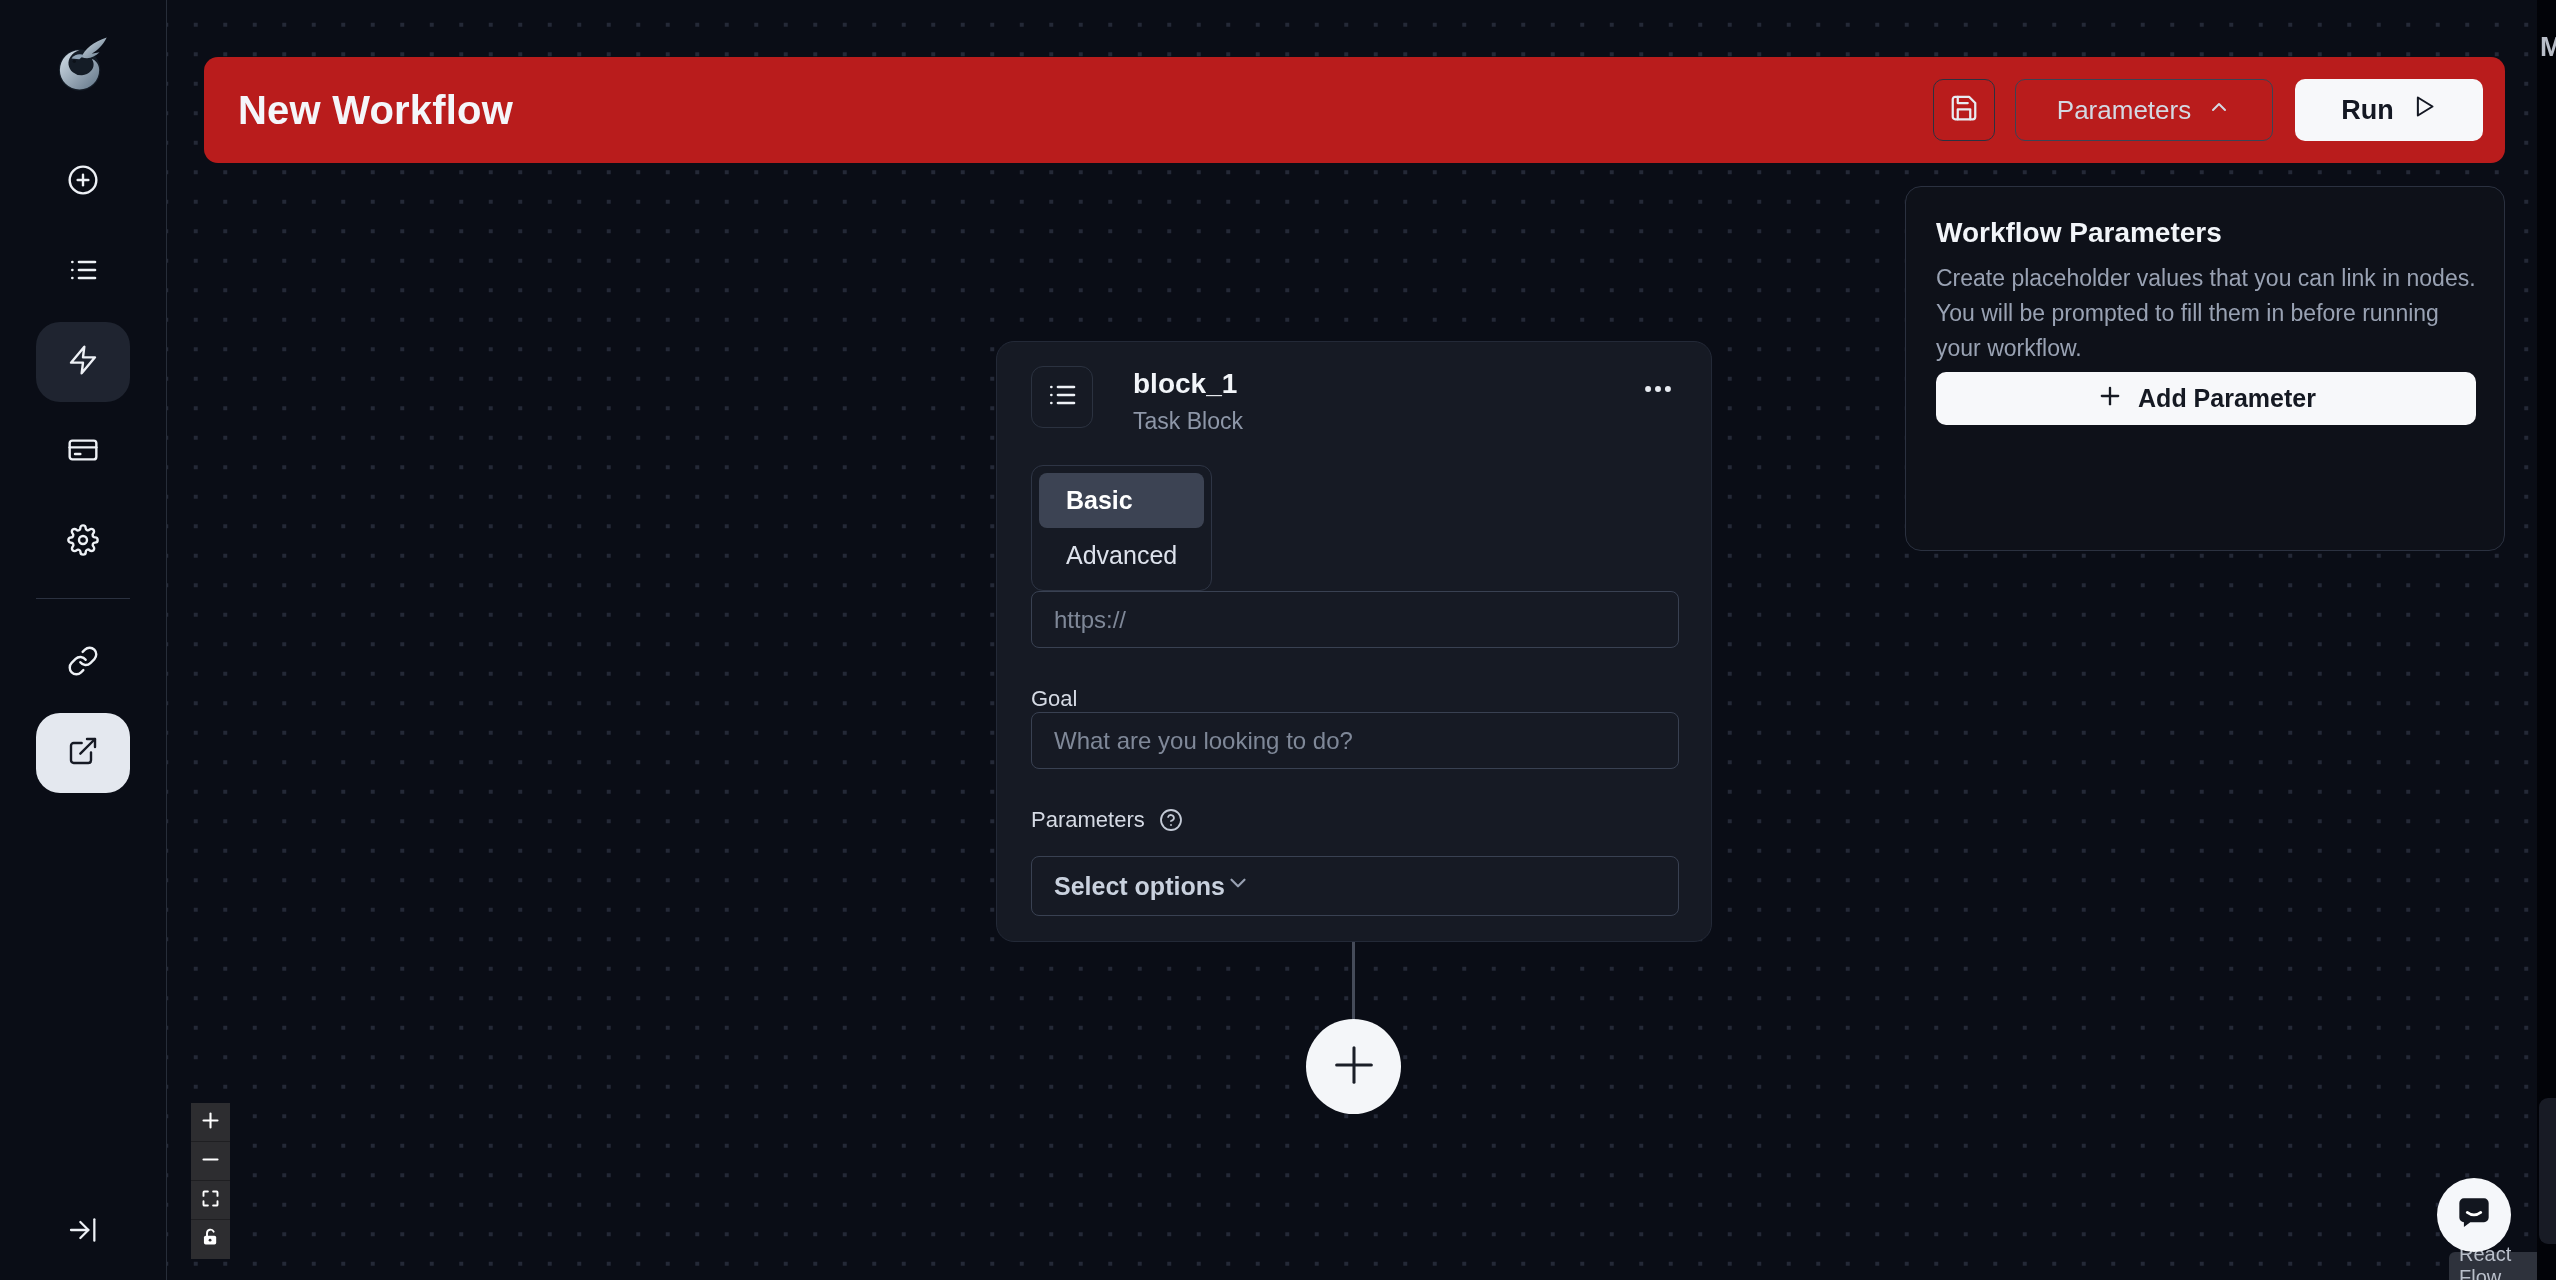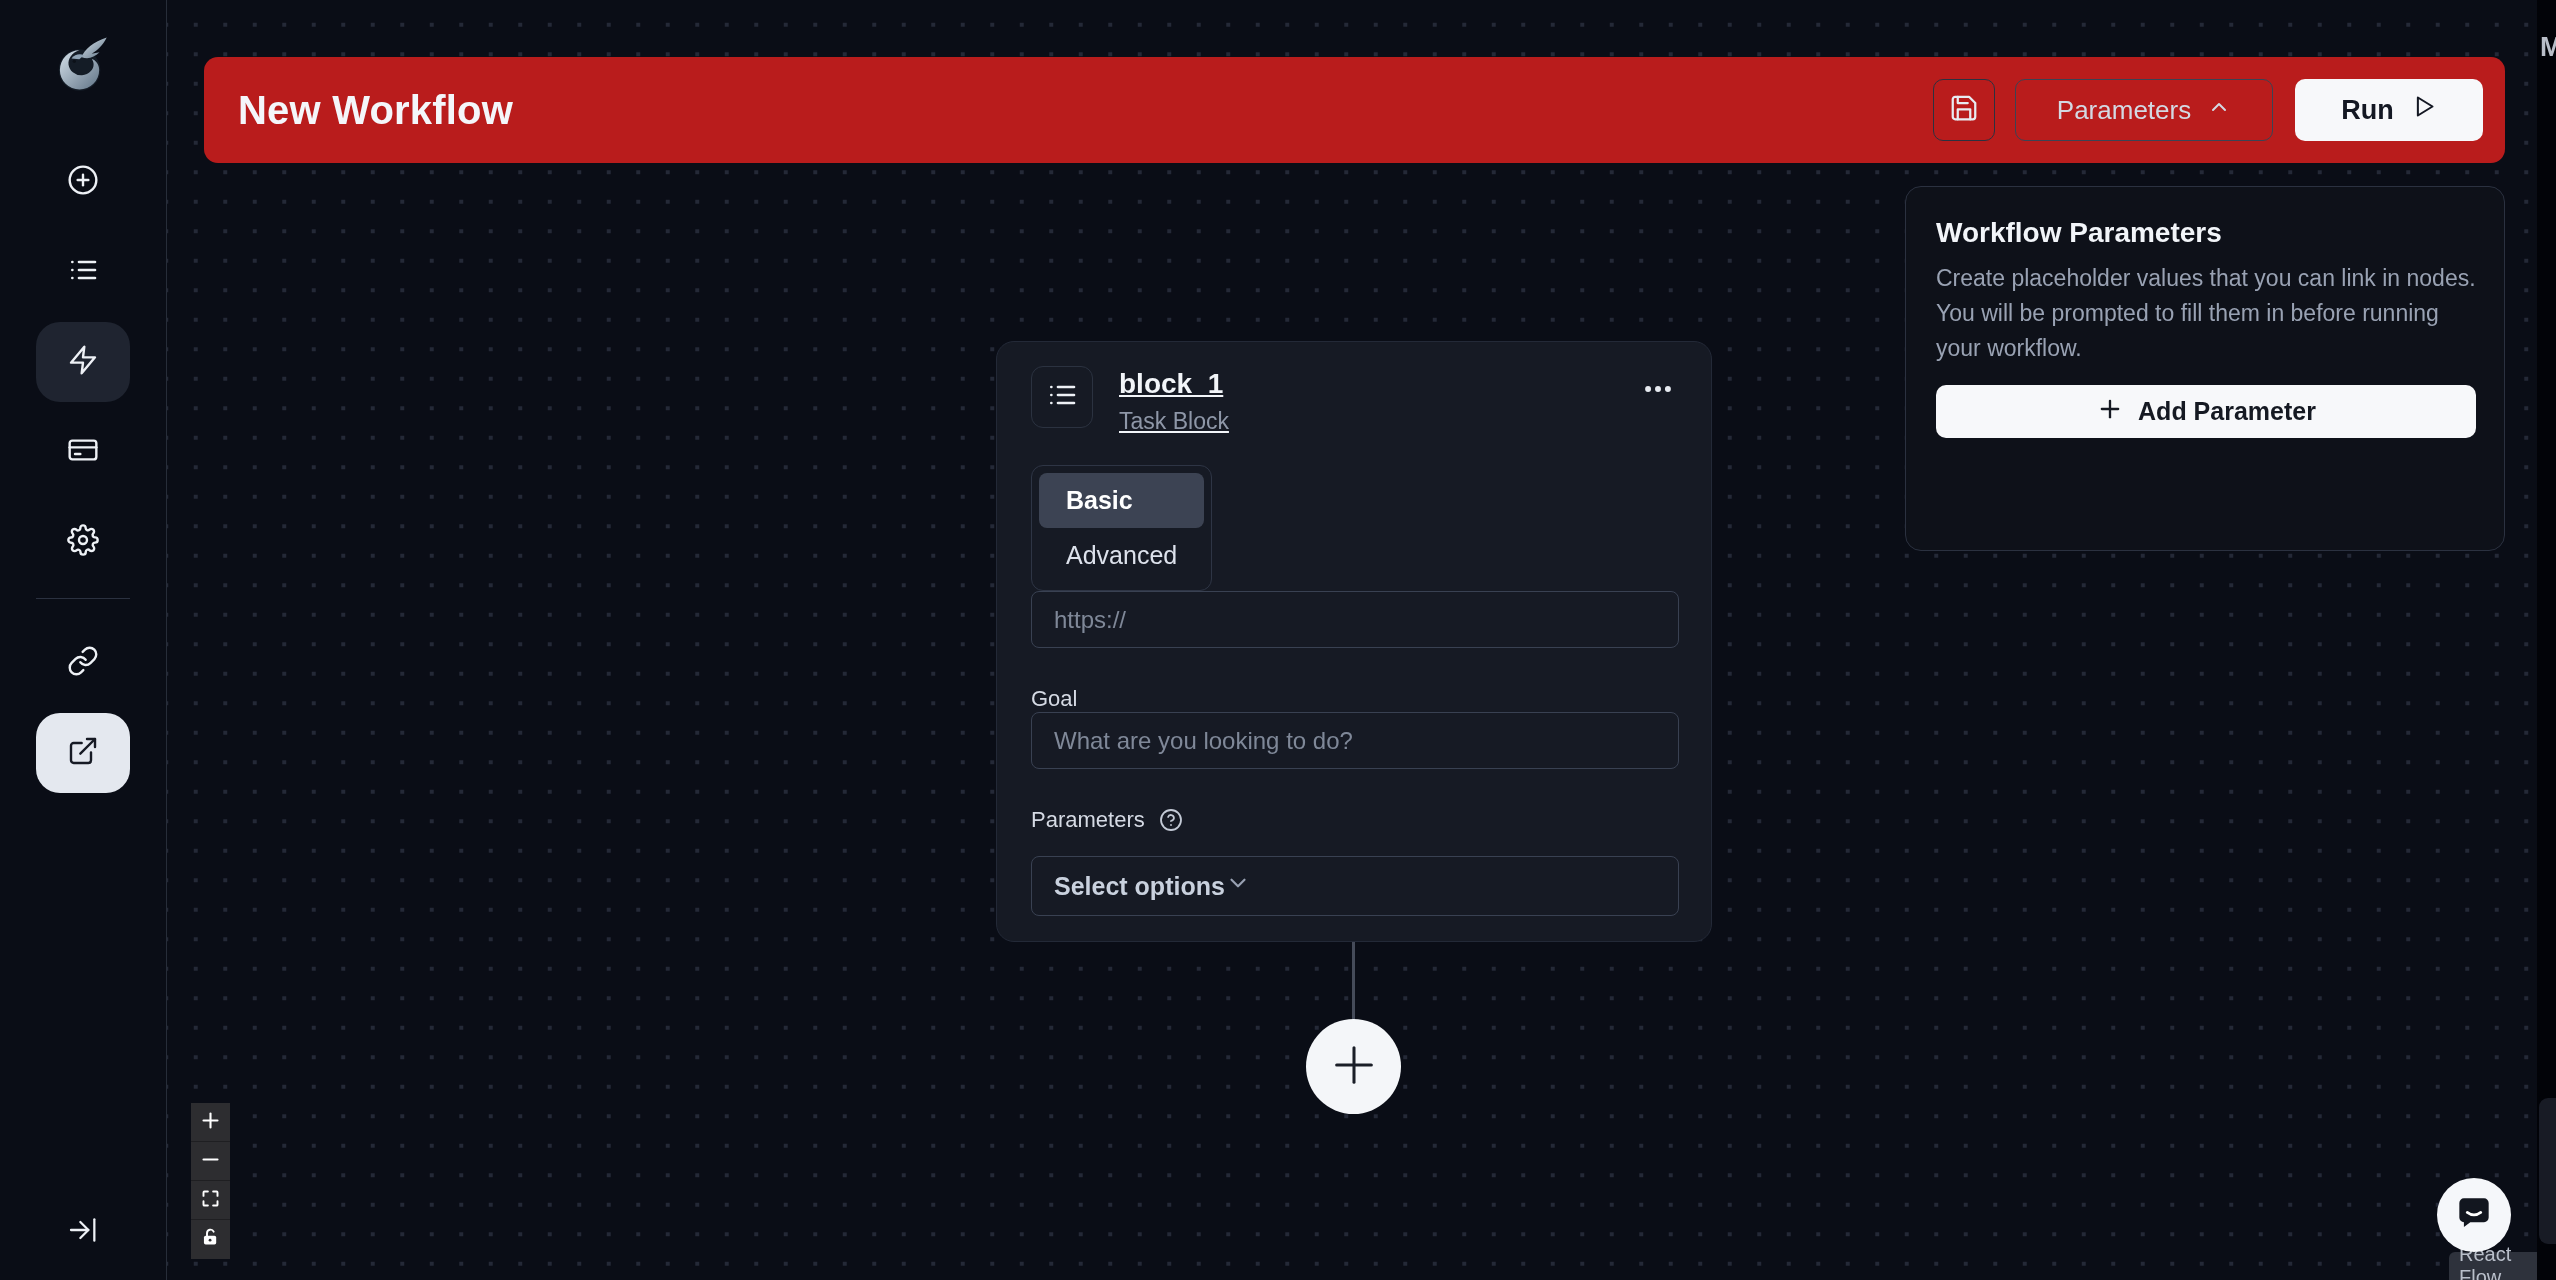--- a/index.html
+++ b/index.html
@@ -38,21 +38,21 @@
   #run-btn { width:188px; background:#f7f8fa; color:#141823; font-size:27px; font-weight:700; }
   #run-btn svg { width:27px; height:27px; }
 
   
   #block-card { position:absolute; left:996px; top:341px; width:716px; height:601px; background:#161a24;
                 border:1px solid #232937; border-radius:18px; padding:24px 34px; z-index:5; }
   #block-head { display:flex; align-items:flex-start; }
   #block-icon-box { width:62px; height:62px; border:1px solid #2b3240; border-radius:12px;
                     display:flex; align-items:center; justify-content:center; color:#eef1f6; }
   #block-icon-box svg { width:32px; height:32px; }
-  #block-titles { margin-left:26px; padding-top:2px;text-decoration:underline; }
+  #block-titles { margin-left:40px; padding-top:2px; }
   #block-name { font-size:28px; font-weight:600; color:#f2f5f9; }
   #block-type { font-size:23px; color:#8e97a8; margin-top:8px; }
   #block-menu { margin-left:auto; padding:6px 2px; cursor:pointer; }
 
   #tabs { display:inline-flex; border:1px solid #2e3545; border-radius:12px; padding:7px; margin-top:30px;flex-direction:column; }
   .tab { font-size:25px; padding:13px 27px; border-radius:8px; cursor:pointer; color:#dde2ec; }
   .tab.active { background:#3c4353; color:#ffffff; font-weight:600; }
 
   .field-label { font-size:22px; font-weight:500; color:#d5dae4; margin-top:38px; display:flex; align-items:center; gap:14px; }
   .text-input { width:648px; height:57px; background:transparent; border:1px solid #394152;
@@ -69,21 +69,21 @@
   #edge-line { position:absolute; left:1352px; top:942px; width:3px; height:78px; background:#454b59; }
   #plus-node { position:absolute; left:1306px; top:1019px; width:95px; height:95px; border-radius:50%;
                background:#f4f6f9; display:flex; align-items:center; justify-content:center; cursor:pointer; z-index:6; }
   #plus-node svg { width:52px; height:52px; color:#1a1e28; }
 
   
   #param-panel { position:absolute; left:1905px; top:186px; width:600px; height:365px; background:#0e1119;
                  border:1px solid #2b3140; border-radius:16px; padding:30px; z-index:9; }
   #param-panel h2 { font-size:28px; font-weight:600; color:#f2f5f9; }
   #param-desc { font-size:23px; line-height:35px; color:#99a2b3; margin-top:12px; width:545px; }
-  #add-param-btn { width:540px; height:53px; margin-top:19px; background:#f7f8fa; border-radius:10px;
+  #add-param-btn { width:540px; height:53px; margin-top:6px; background:#f7f8fa; border-radius:10px;
                    display:flex; align-items:center; justify-content:center; gap:14px; cursor:pointer; }
   #add-param-btn span { font-size:25px; font-weight:700; color:#151922; }
   #add-param-btn svg { width:28px; height:28px; color:#151922; }
   .param-row { width:540px; height:53px; margin-top:24px; background:#151a26; border-radius:8px;
                display:flex; align-items:center; padding:0 22px; }
   .param-name { font-size:24px; font-weight:500; color:#eaeef4; }
   .param-type { font-size:24px; color:#8b93a3; margin-left:34px; }
   .param-actions { margin-left:auto; display:flex; align-items:center; gap:20px; }
   .param-actions svg { width:27px; height:27px; cursor:pointer; }
   .sliders { color:#d0d6df; }

